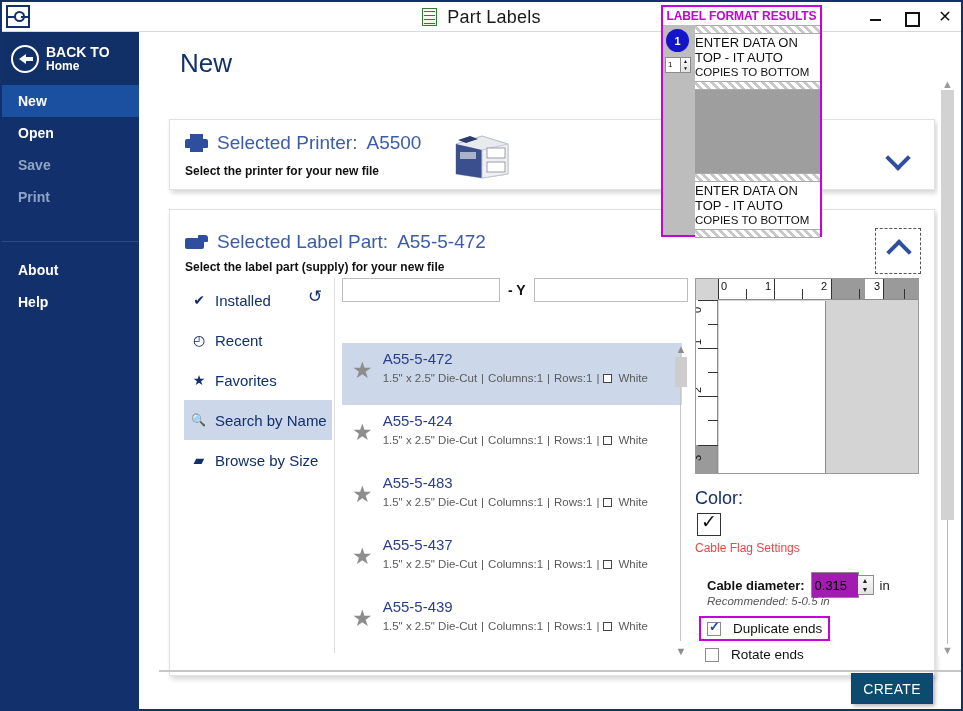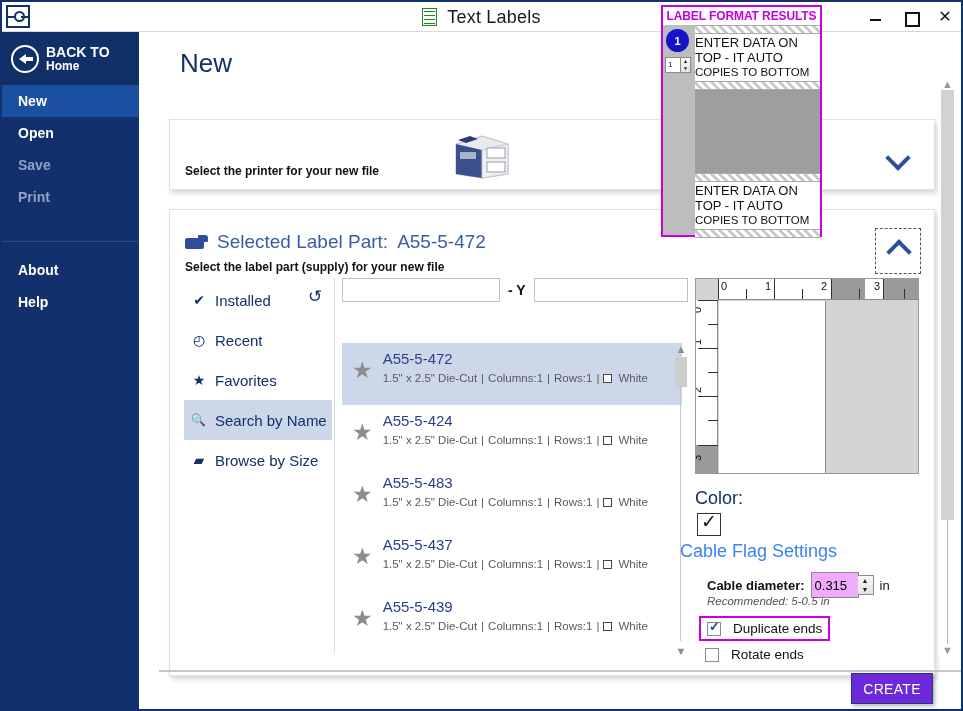--- a/index.html
+++ b/index.html
@@ -258,30 +258,30 @@
     font-size: 18px; color: #12306b;
   }
   .color-box {
     position: absolute; left: 527px; top: 303px; width: 24px; height: 23px;
     border: 1px solid #333; background: #ffffff;
   }
   .color-box::after {
     content: "✓"; position: absolute; left: 3px; top: -4px; font-size: 19px; color: #111;
   }
   .cfs-head {
-    position: absolute; left: 510px; top: 331px;
-    font-size: 18px; color: #3b82f6;
+    position: absolute; left: 525px; top: 331px;
+    font-size: 12px; color: #ef4444;
   }
   .cd-row {
     position: absolute; left: 537px; top: 362px;
     display: flex; align-items: center; gap: 6px;
     font-size: 13px; color: #111; font-weight: bold;
   }
   .cd-input {
-    width: 48px; height: 20px; border: 1px solid #8b8b8b; background: #f0abfc;
+    width: 48px; height: 20px; border: 1px solid #8b8b8b; background: #a21caf;
     font-size: 13px; text-align: left; padding: 12px 3px;
     font-family: "Liberation Sans", sans-serif; font-weight: normal;
   }
   .spin {
     width: 16px; height: 20px; border: 1px solid #8b8b8b; border-left: none;
     background: linear-gradient(#fafafa,#e2e2e2);
     display: flex; flex-direction: column; margin-left: -7px;
   }
   .spin div { flex: 1; display: flex; align-items: center; justify-content: center; font-size: 7px; color: #222; }
   .cd-unit { font-weight: normal; }
@@ -302,21 +302,21 @@
   .cbx.on::after {
     content: "✓"; position: absolute; left: 1px; top: -4px; font-size: 13px; color: #1a4fa0; font-weight: bold;
   }
 
   
   .foot-line {
     position: absolute; left: 20px; top: 638px; width: 802px; height: 2px; background: #c6c6c6;
   }
   .create-btn {
     position: absolute; left: 712px; top: 641px; width: 82px; height: 31px;
-    background: #6d28d9; color: #ffffff; font-size: 14px;
+    background: #0c4a6e; color: #ffffff; font-size: 14px;
     display: flex; align-items: center; justify-content: center;
     border: 1px solid #1f3a7a; box-shadow: 2px 2px 4px rgba(0,0,0,0.3);
     cursor: pointer; letter-spacing: 0.3px;
   }
 
   
   .page-scroll {
     position: absolute; left: 936px; top: 76px; width: 20px; height: 578px;
     background: #ffffff;
   }
@@ -378,21 +378,21 @@
         <div class="ring"></div>
     </div>
     <div class="title-center">
       <span class="doc-icon">
         <span class="sheet"></span>
         <span class="ln" style="top:3px"></span>
         <span class="ln" style="top:7px"></span>
         <span class="ln" style="top:11px"></span>
         <span class="ln" style="top:15px"></span>
       </span>
-      <span class="title-text">Text Labels</span>
+      <span class="title-text">Part Labels</span>
     </div>
     <div class="win-btns">
       <div class="win-btn win-min"></div>
       <div class="win-btn win-max"></div>
       <div class="win-btn win-close">✕</div>
     </div>
   </div>
 
   <div class="sidebar">
     <div class="back-block">
@@ -426,20 +426,29 @@
     <div class="nav-item">
       <span>Help</span>
     </div>
   </div>
 
   <div class="content">
 
     <div class="page-title">New</div>
 
     <div class="card" id="printer-card">
+      <div class="sec-head" style="position:absolute;left:15px;top:12px;">
+        <span class="printer-icon">
+          <span class="top"></span>
+            <span class="body"></span>
+            <span class="out"></span>
+        </span>
+        <span>Selected Printer:</span>
+        <span class="val">A5500</span>
+      </div>
       <div class="sec-sub" style="position:absolute;left:15px;top:44px;">Select the printer for your new file</div>
 
       <svg class="printer-img" viewBox="0 0 58 48">
         <polygon points="4,12 30,4 56,12 56,42 30,46 4,42" fill="#e8eaee" stroke="#b6bcc6"></polygon>
         <polygon points="4,12 30,18 30,46 4,42" fill="#3a4f8c"></polygon>
         <polygon points="30,18 56,12 56,42 30,46" fill="#eef0f3" stroke="#c2c7cf"></polygon>
         <rect x="35" y="16" width="18" height="10" fill="#ffffff" stroke="#9aa0aa"></rect>
         <rect x="35" y="30" width="18" height="10" fill="#ffffff" stroke="#9aa0aa"></rect>
         <polygon points="6,8 18,4 26,7 14,11" fill="#2b3c6e"></polygon>
         <rect x="8" y="20" width="16" height="7" fill="#c8ccd6" opacity="0.8"></rect>

